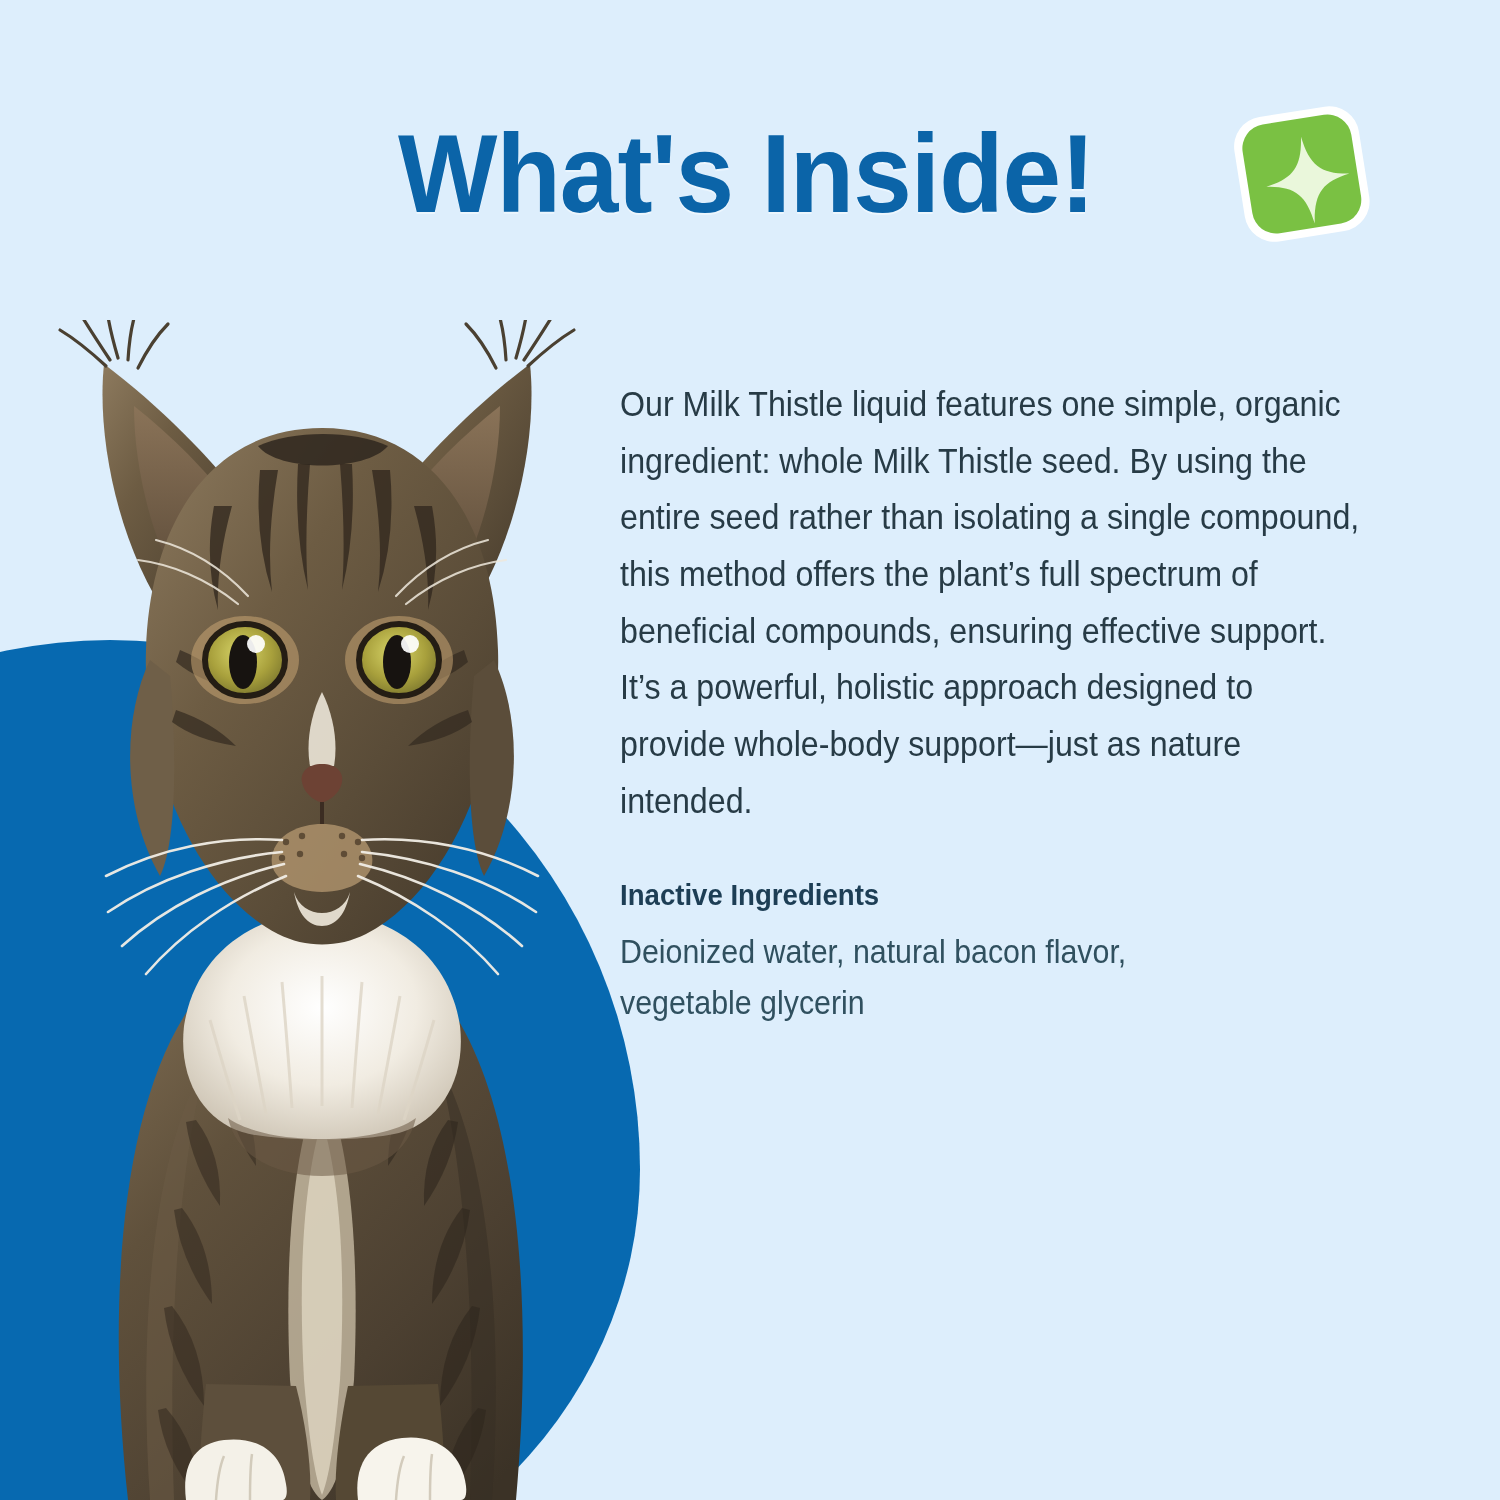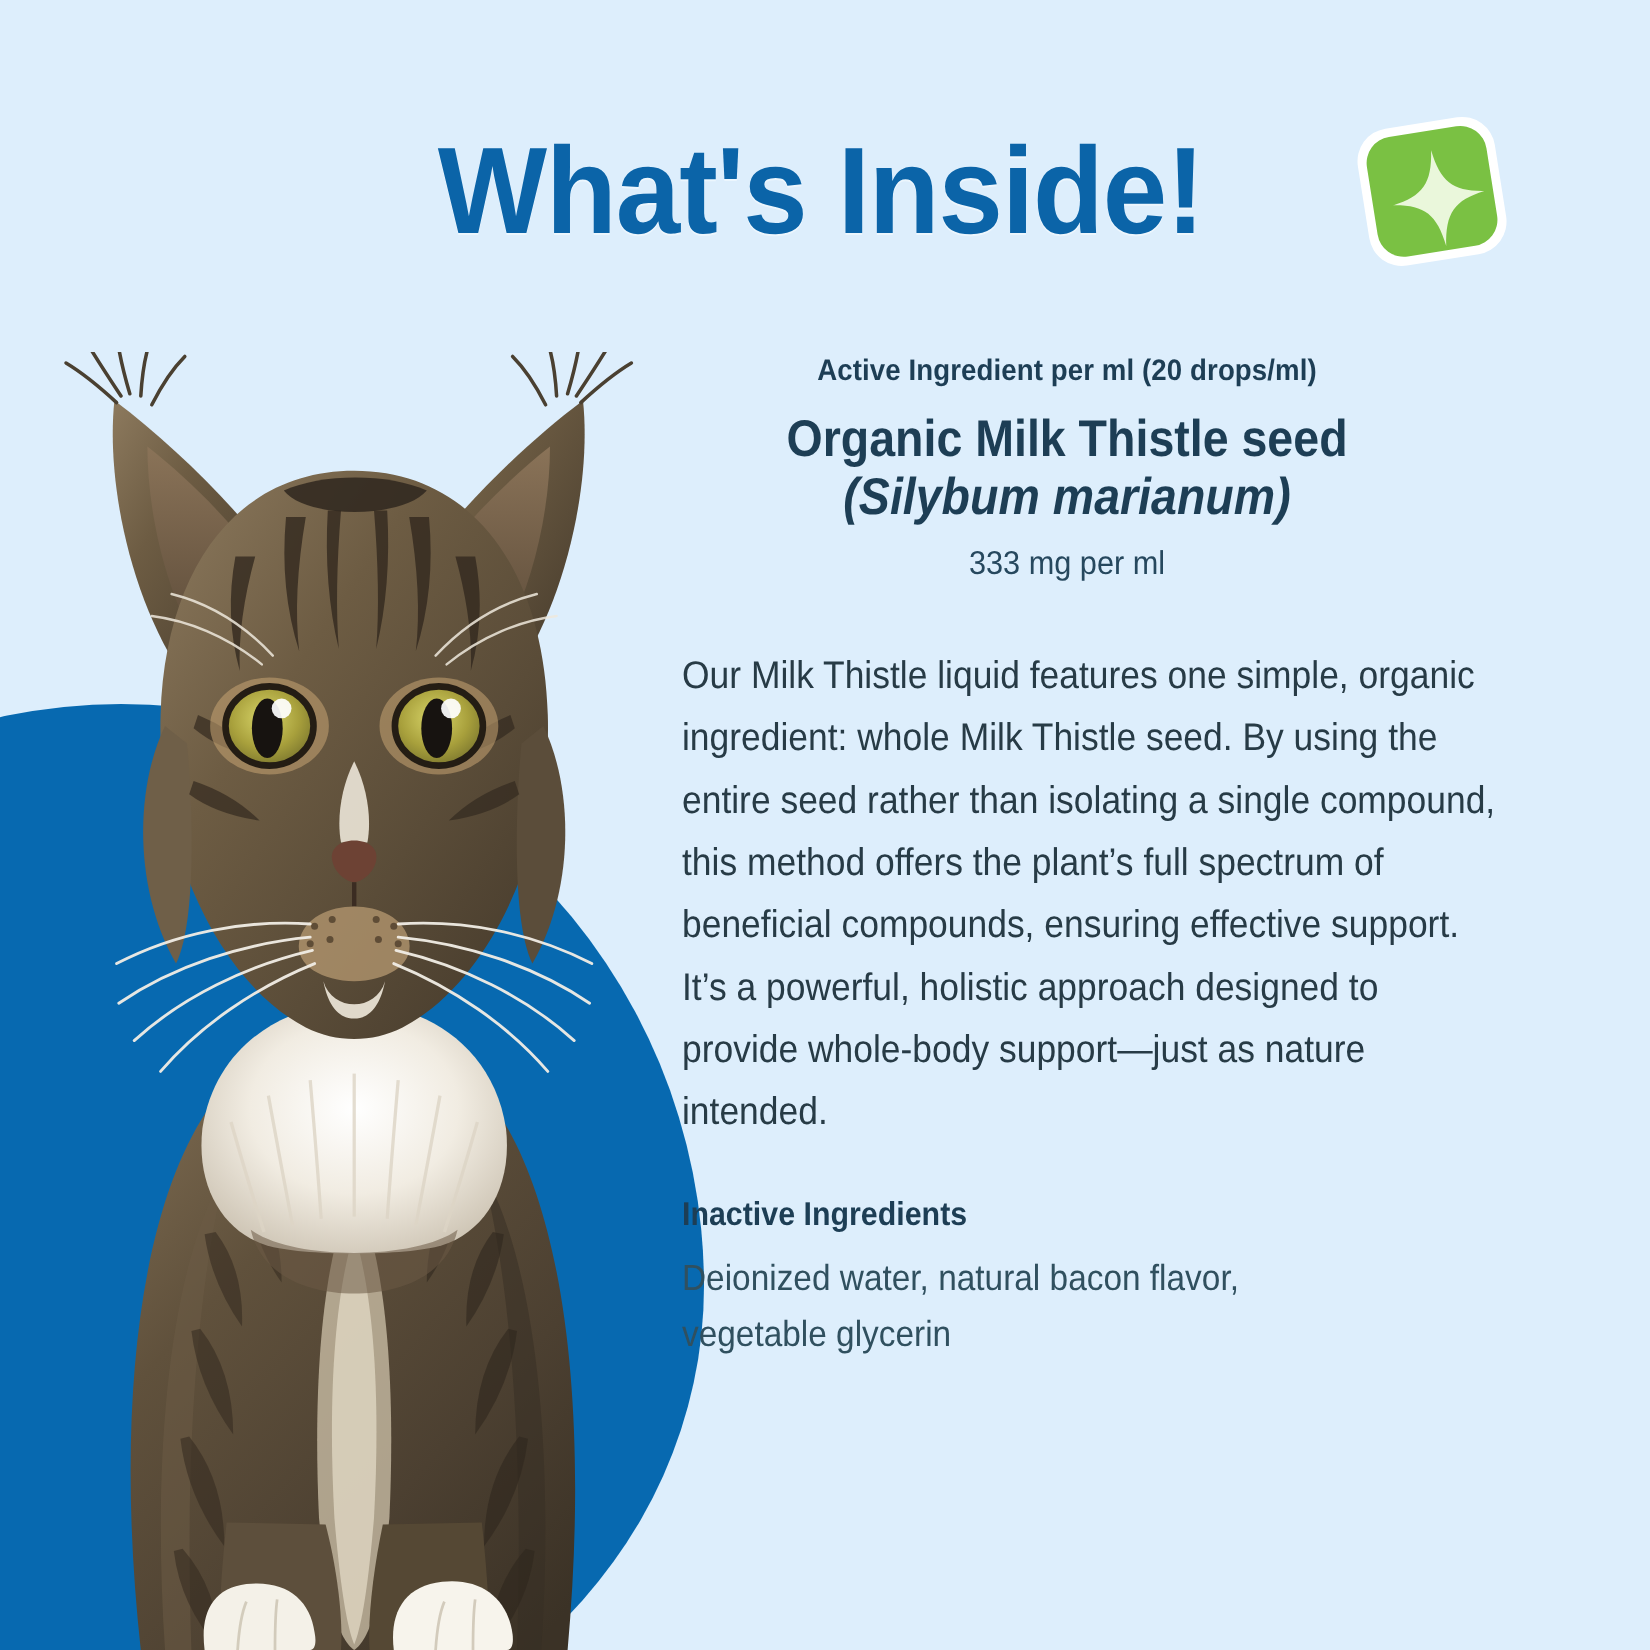--- a/index.html
+++ b/index.html
@@ -295,26 +295,20 @@
         <path d="M228 284 C 196 258, 160 244, 128 240"></path>
         <path d="M238 276 C 210 246, 178 228, 146 220"></path>
         <path d="M396 284 C 428 258, 464 244, 496 240"></path>
         <path d="M386 276 C 414 246, 446 228, 478 220"></path>
       </g>
     </svg>
   </div>
 
   <div class="content">
 
-    <div class="head-block">
-      <div class="kicker">Active Ingredient per ml (20 drops/ml)</div>
-      <div class="ing-name">Organic Milk Thistle seed</div>
-      <div class="ing-latin">(Silybum marianum)</div>
-      <div class="dose">333 mg per ml</div>
-    </div>
 
     <div class="body-copy">Our Milk Thistle liquid features one simple, organic ingredient: whole Milk Thistle seed. By using the entire seed rather than isolating a single compound, this method offers the plant’s full spectrum of beneficial compounds, ensuring effective support. It’s a powerful, holistic approach designed to provide whole-body support—just as nature intended.</div>
 
     <div class="sub-head">Inactive Ingredients</div>
     <div class="sub-copy">Deionized water, natural bacon flavor, vegetable glycerin</div>
   </div>
 
 </div>
 
 </body></html>

